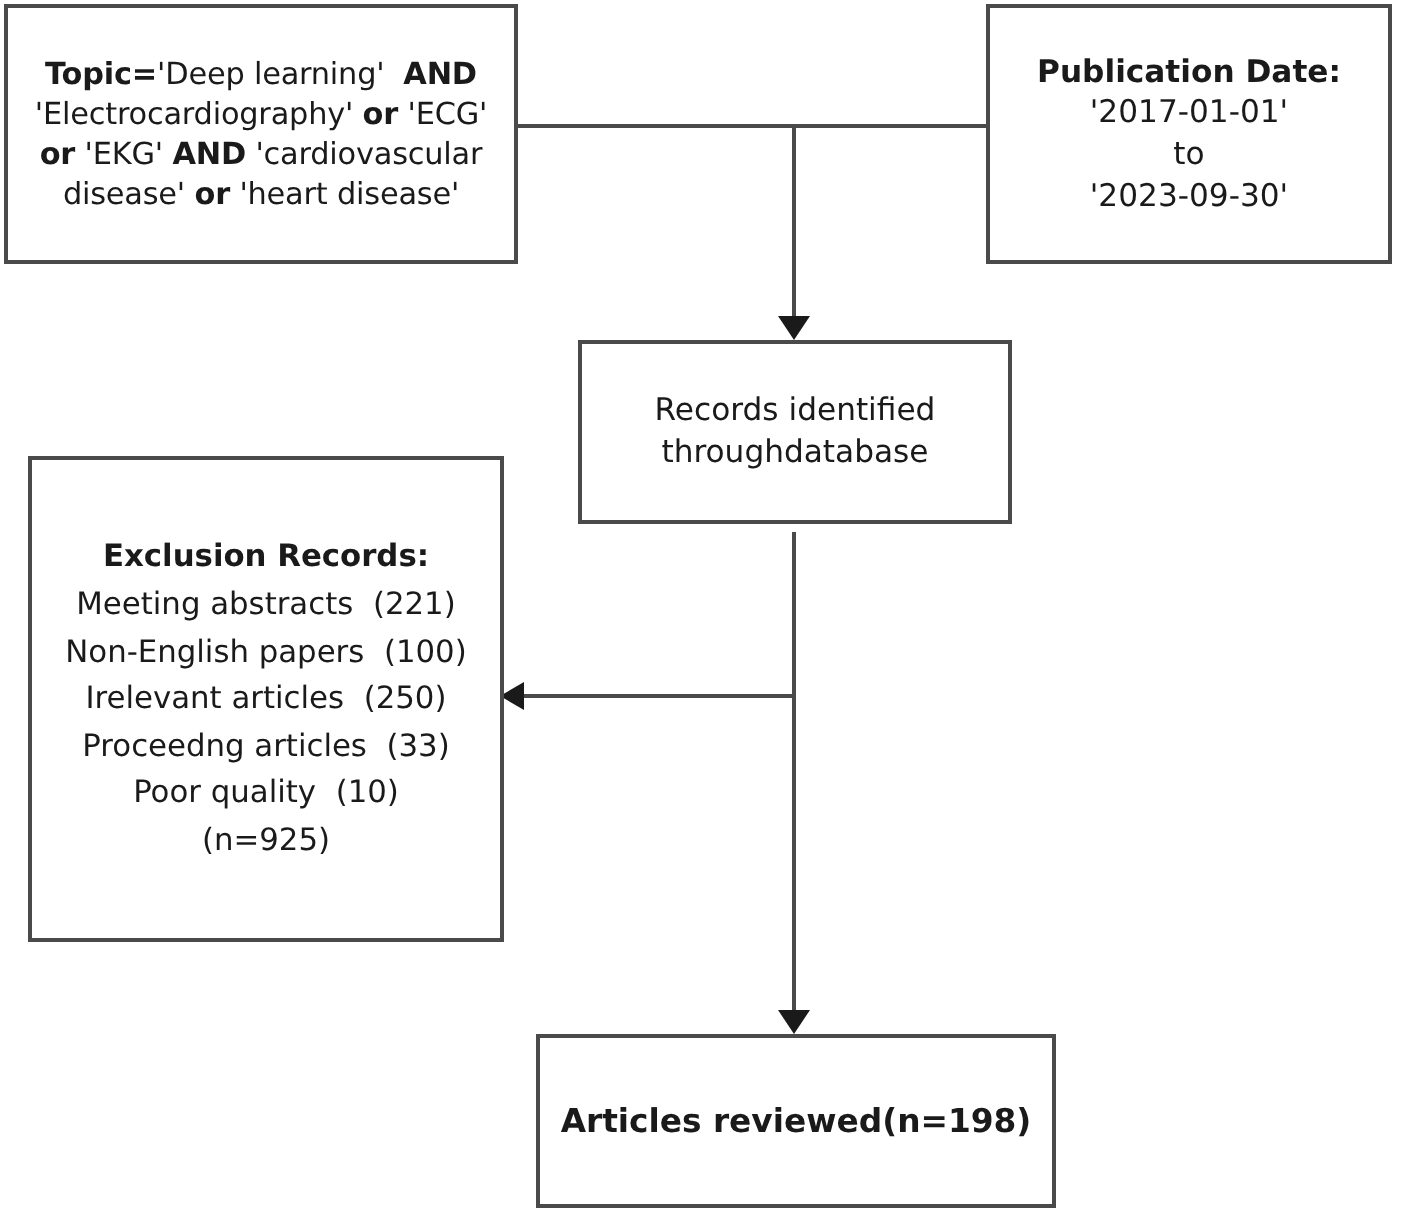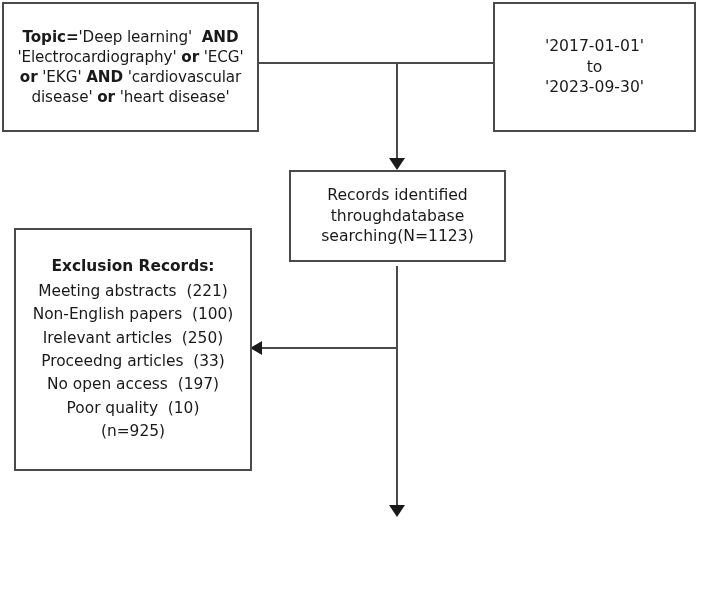--- a/index.html
+++ b/index.html
@@ -114,46 +114,48 @@
 <div id="canvas">
 
   <div class="box" id="topic-box">
     <div class="line"><span class="b">Topic</span><span class="b">=</span><span>'Deep learning'</span>&nbsp;&nbsp;<span class="b">AND</span></div>
     <div class="line"><span>'Electrocardiography'</span>&nbsp;<span class="b">or</span>&nbsp;<span>'ECG'</span></div>
     <div class="line"><span class="b">or</span>&nbsp;<span>'EKG'</span>&nbsp;<span class="b">AND</span>&nbsp;<span>'cardiovascular</span></div>
     <div class="line"><span>disease'</span>&nbsp;<span class="b">or</span>&nbsp;<span>'heart disease'</span></div>
   </div>
 
   <div class="box" id="publication-box">
+    <div class="line hdr">Publication Date:</div>
     <div class="line">'2017-01-01'</div>
     <div class="line">to</div>
     <div class="line">'2023-09-30'</div>
   </div>
 
   <div class="hline" id="connector-top-h"></div>
   <div class="vline" id="connector-down-records"></div>
   <div id="arrow-down-records"></div>
 
   <div class="box" id="records-box">
     <div class="line">Records identified</div>
     <div class="line">throughdatabase</div>
-    <div class="line">searching(N=1123)</div>
   </div>
 
   <div class="vline" id="connector-down-articles"></div>
   <div id="arrow-down-articles"></div>
 
   <div class="hline" id="connector-left-exclusion"></div>
   <div id="arrow-left-exclusion"></div>
 
   <div class="box" id="exclusion-box">
     <div class="line hdr">Exclusion Records:</div>
     <div class="line"><span>Meeting abstracts</span>&nbsp;&nbsp;<span>(221)</span></div>
     <div class="line"><span>Non-English papers</span>&nbsp;&nbsp;<span>(100)</span></div>
     <div class="line"><span>Irelevant articles</span>&nbsp;&nbsp;<span>(250)</span></div>
     <div class="line"><span>Proceedng articles</span>&nbsp;&nbsp;<span>(33)</span></div>
-    <div class="line"><span>No open access</span>&nbsp;&nbsp;<span>(197)</span></div>
     <div class="line"><span>Poor quality</span>&nbsp;&nbsp;<span>(10)</span></div>
     <div class="line">(n=925)</div>
   </div>
 
+  <div class="box" id="articles-box">
+    <div class="line">Articles reviewed(n=198)</div>
+  </div>
 
 </div>
 
 </body></html>

